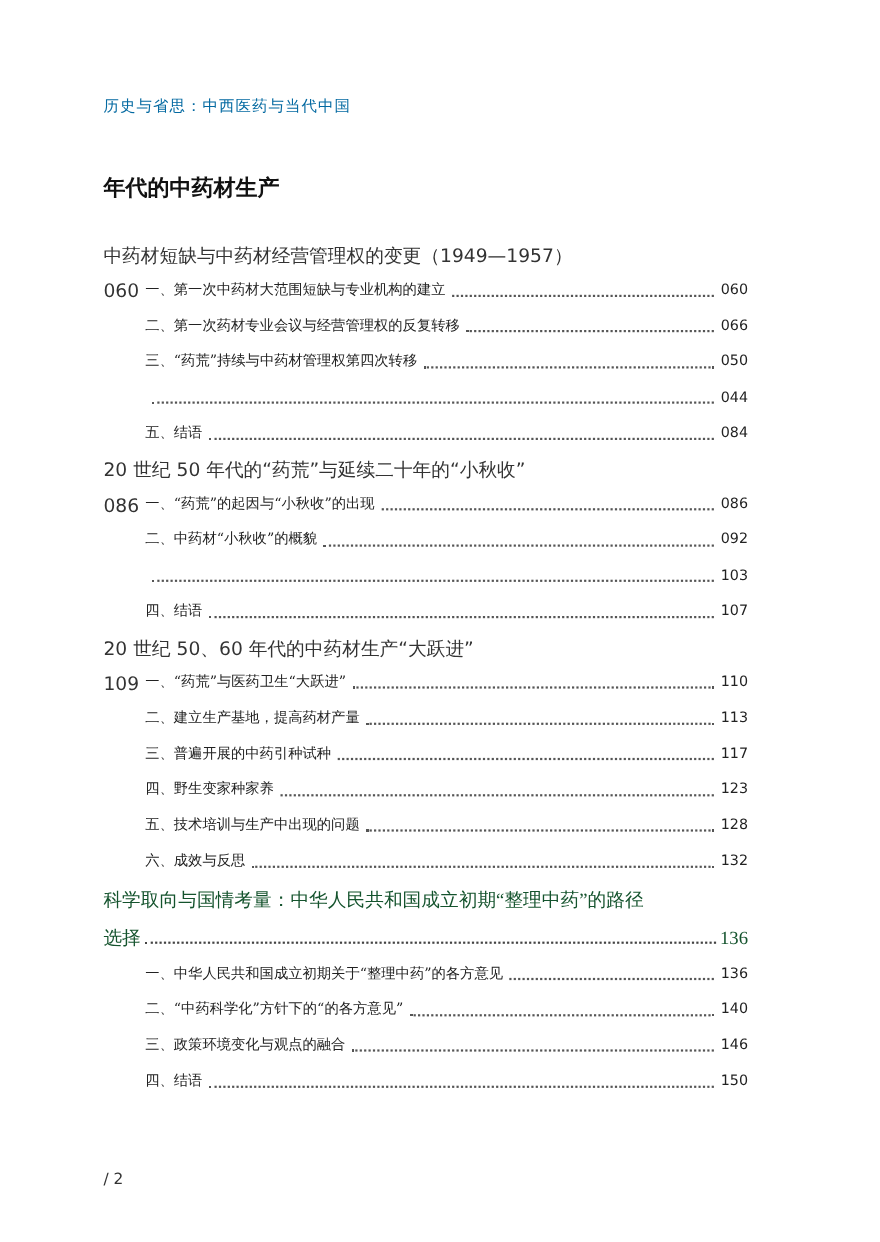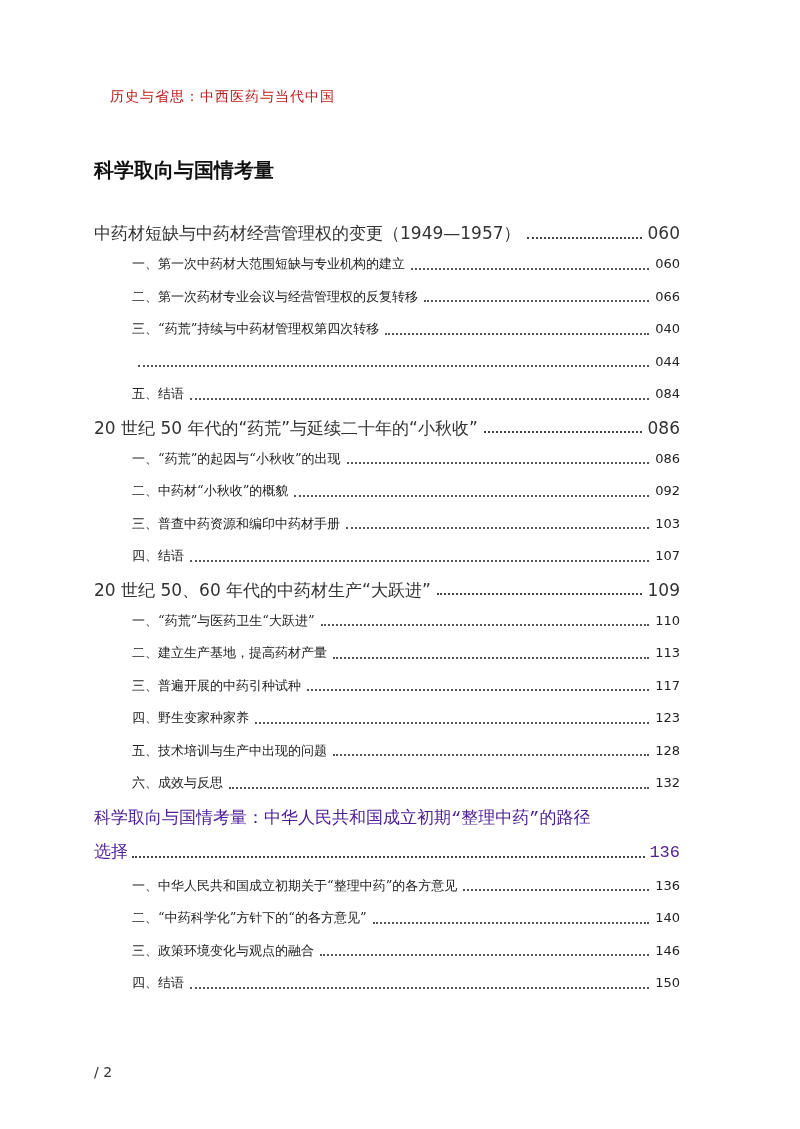--- a/index.html
+++ b/index.html
@@ -1,57 +1,58 @@
 <!DOCTYPE html>
 <html><head>
   <meta charset="utf-8">
   <style>
     html, body { margin: 0; padding: 0; background: #ffffff; }
     body { width: 800px; height: 1129px; position: relative; overflow: hidden; color: #222; }
     .running-head {
       position: absolute; left: 94px; top: 88px;
-      font-family: "DejaVu Serif", serif; font-size: 14px; color: #b91c1c; letter-spacing: 1px; margin-left: 16px;
+      font-family: "DejaVu Serif", serif; font-size: 14px; color: #0369a1; letter-spacing: 1px;
     }
     .part-title {
       position: absolute; left: 94px; top: 157px;
       font-family: "DejaVu Serif", serif; font-size: 20px; font-weight: bold; color: #111;
     }
     .toc { position: absolute; left: 94px; top: 216px; width: 586px; }
     .entry { display: flex; align-items: baseline; }
     .entry.chapter {
       font-family: "DejaVu Sans", sans-serif; font-size: 17px; color: #333; height: 30px; line-height: 30px;
       margin-top: 2px;
+      flex-direction: column;
     }
     .entry.section {
       font-family: "DejaVu Serif", serif; font-size: 13px; color: #222; height: 32.5px; line-height: 32.5px;
       padding-left: 38px;
     }
     .entry .label { white-space: nowrap; flex: 0 0 auto; }
     .entry .dots {
       flex: 1 1 auto; margin: 0 6px; height: 1px; align-self: center;
       border-bottom: 2px dotted #555; position: relative; top: 4px;
     }
     .entry.chapter .dots { border-bottom-color: #444; }
     .entry .page { flex: 0 0 auto; font-family: "DejaVu Sans", sans-serif; }
     .entry.chapter .page { font-size: 17px; color: #333; }
     .entry.section .page { font-size: 13px; color: #222; }
-    .chapter-wrap { font-family: Liberation Mono, monospace; font-size: 17px; color: #4c1d95; line-height: 34px; margin-top: 2px; }
+    .chapter-wrap { font-family: Liberation Serif, serif; font-size: 17px; color: #14532d; line-height: 34px; margin-top: 2px; }
     .chapter-wrap .line1 { height: 34px; white-space: nowrap; }
     .chapter-wrap .line2 { display: flex; align-items: center; height: 34px; }
     .chapter-wrap .line2 .dots { flex: 1 1 auto; margin: 0 4px; height: 1px; align-self: center; border-bottom: 2px dotted #444; position: relative; top: 4px; }
     .folio {
       position: absolute; left: 94px; top: 1064px;
       font-family: "DejaVu Sans", sans-serif; font-size: 14px; color: #333;
     }
   </style>
 </head>
 <body>
 
 <div class="running-head">历史与省思：中西医药与当代中国</div>
-<div class="part-title">科学取向与国情考量</div>
+<div class="part-title">年代的中药材生产</div>
 
 <div class="toc">
 
   <div class="entry chapter">
     <span class="label">中药材短缺与中药材经营管理权的变更（1949—1957）</span>
     <span class="dots"></span>
     <span class="page">060</span>
   </div>
   <div class="entry section">
     <span class="label">一、第一次中药材大范围短缺与专业机构的建立</span>
@@ -59,21 +60,21 @@
     <span class="page">060</span>
   </div>
   <div class="entry section">
     <span class="label">二、第一次药材专业会议与经营管理权的反复转移</span>
     <span class="dots"></span>
     <span class="page">066</span>
   </div>
   <div class="entry section">
     <span class="label">三、“药荒”持续与中药材管理权第四次转移</span>
     <span class="dots"></span>
-    <span class="page">040</span>
+    <span class="page">050</span>
   </div>
   <div class="entry section">
     <span class="dots"></span>
     <span class="page">044</span>
   </div>
   <div class="entry section">
     <span class="label">五、结语</span>
     <span class="dots"></span>
     <span class="page">084</span>
   </div>
@@ -87,21 +88,20 @@
     <span class="label">一、“药荒”的起因与“小秋收”的出现</span>
     <span class="dots"></span>
     <span class="page">086</span>
   </div>
   <div class="entry section">
     <span class="label">二、中药材“小秋收”的概貌</span>
     <span class="dots"></span>
     <span class="page">092</span>
   </div>
   <div class="entry section">
-    <span class="label">三、普查中药资源和编印中药材手册</span>
     <span class="dots"></span>
     <span class="page">103</span>
   </div>
   <div class="entry section">
     <span class="label">四、结语</span>
     <span class="dots"></span>
     <span class="page">107</span>
   </div>
 
   <div class="entry chapter">

